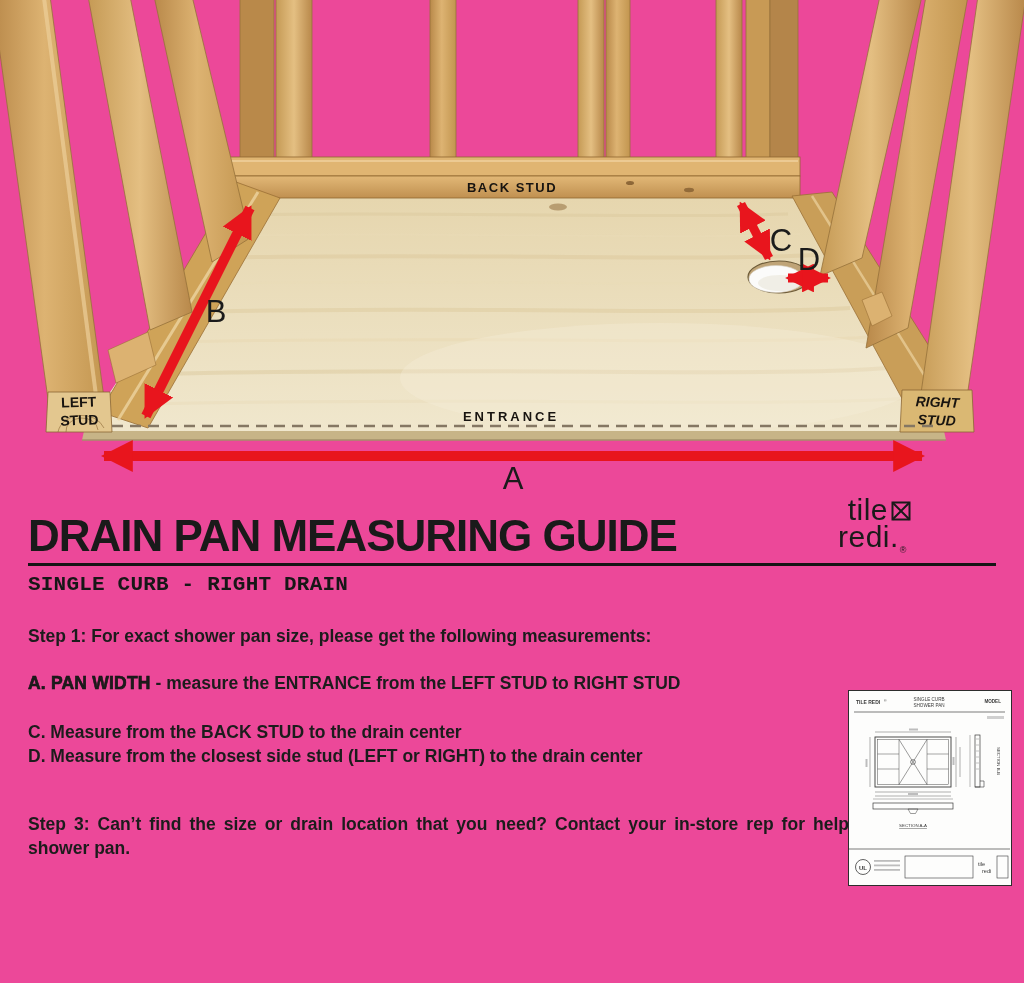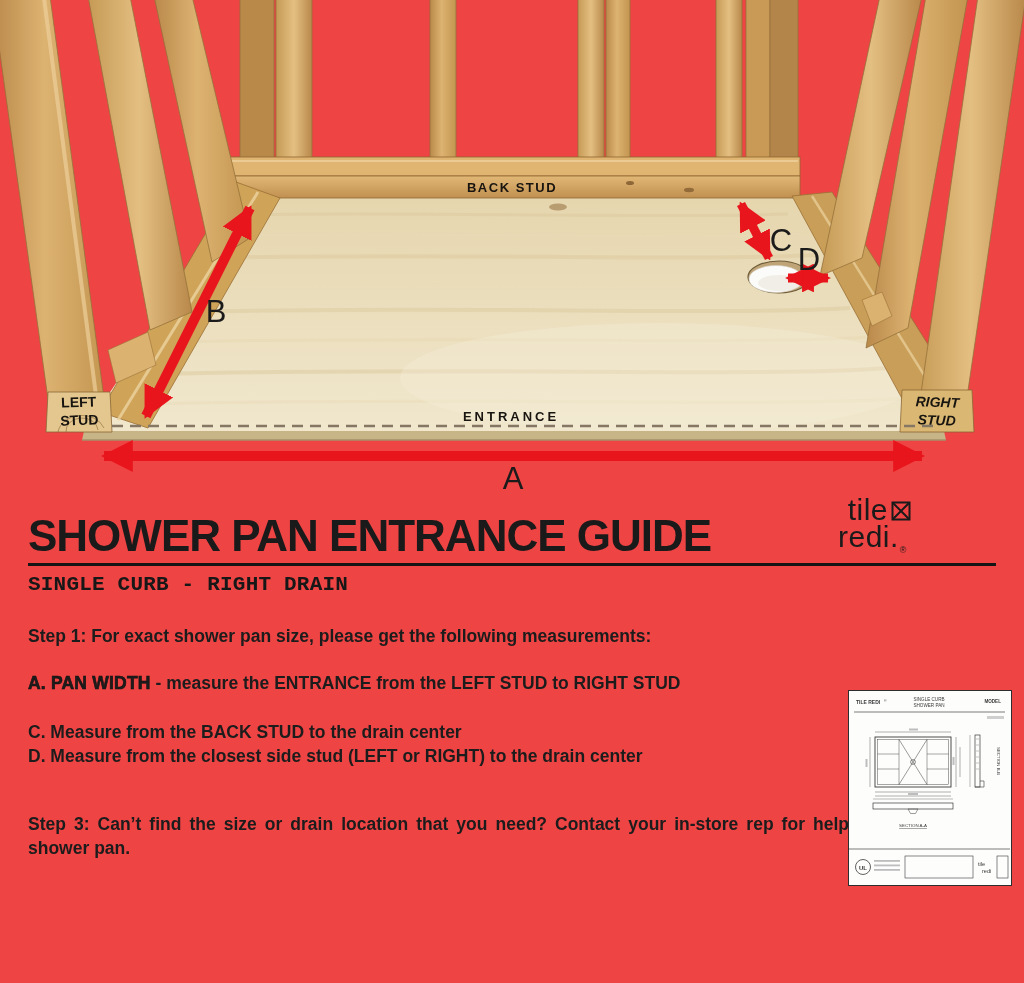--- a/index.html
+++ b/index.html
@@ -1,18 +1,18 @@
 <!DOCTYPE html>
 <html><head>
 <meta charset="utf-8">
 <style>
   * { margin:0; padding:0; box-sizing:border-box; }
   html,body { width:1024px; height:983px; background:#ffffff; overflow:hidden;
               font-family:"Liberation Sans", sans-serif; color:#161616; }
-  .page { position:relative; width:1024px; height:983px; background:#ef4444; }
+  .page { position:relative; width:1024px; height:983px; background:#ec4899; }
 
   
   .illustration { position:absolute; left:0; top:0; width:1024px; height:500px; }
   .illustration svg { display:block; }
   .wood-label { font-weight:700; fill:#181410; }
   .measure-letter { font-weight:400; font-size:31px; fill:#1b1b1b; }
 
   
   .content { position:absolute; left:0; top:500px; width:932px; }
   .title { margin:13px 28px 0; font-size:44px; line-height:46px; font-weight:700;
@@ -172,21 +172,21 @@
       <div class="logo-row1">
         <span class="tile-word">tile</span>
         <svg width="22" height="22" viewBox="0 0 22 22">
           <rect x="2.5" y="2.5" width="17" height="17" fill="none" stroke="#1a1a1a" stroke-width="2"></rect>
           <path d="M2.5 2.5 L19.5 19.5 M19.5 2.5 L2.5 19.5" stroke="#1a1a1a" stroke-width="2"></path>
         </svg>
       </div>
       <div class="logo-row2"><span>redi.</span><span class="logo-reg">®</span></div>
     </div>
 
-    <h1 class="title">SHOWER PAN ENTRANCE GUIDE</h1>
+    <h1 class="title">DRAIN PAN MEASURING GUIDE</h1>
     <div class="rule"></div>
     <h2 class="subtitle">SINGLE CURB - RIGHT DRAIN</h2>
 
     <p class="body step1">Step 1: For exact shower pan size, please get the following measurements:</p>
 
     <p class="body itemA"><span class="xb">A. PAN WIDTH</span><span> - measure the ENTRANCE from the LEFT STUD to RIGHT STUD</span></p>
 
 
     <p class="body itemC">C. Measure from the BACK STUD to the drain center</p>
     <p class="body itemD">D. Measure from the closest side stud (LEFT or RIGHT) to the drain center</p>

